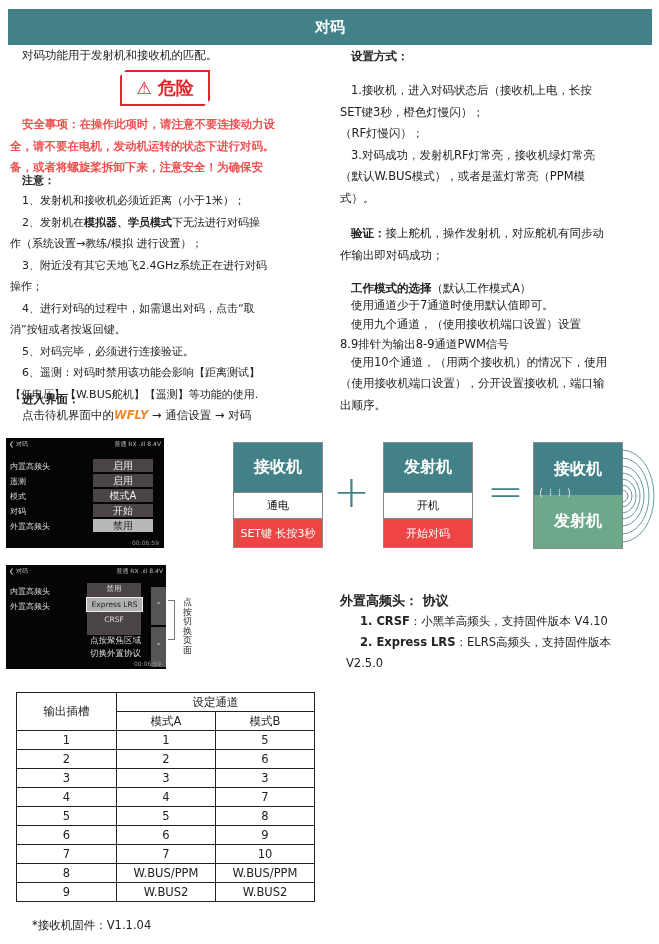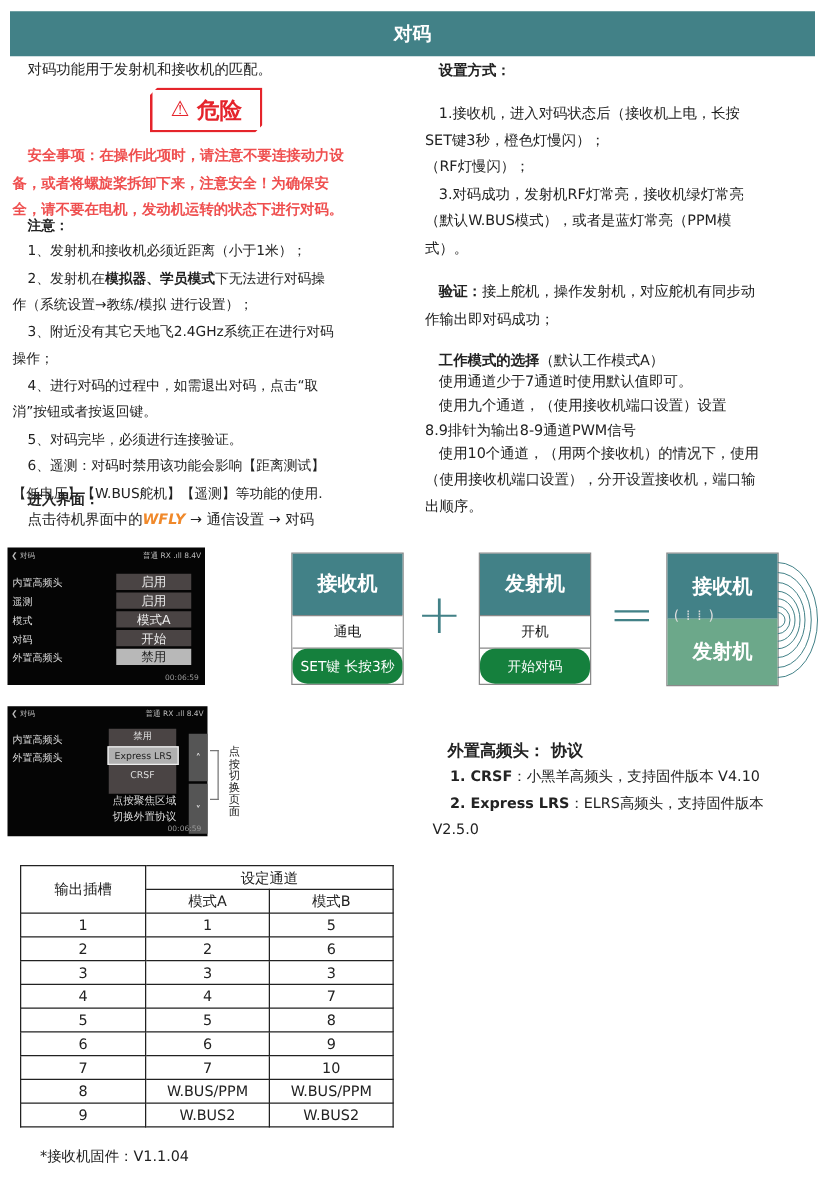--- a/index.html
+++ b/index.html
@@ -40,28 +40,28 @@
   .screen .row-val { position: absolute; left: 87px; width: 60px; height: 13px; background: #4a4444; color: #eee; font-size: 10px; display: flex; align-items: center; justify-content: center; }
   .screen .row-val.light { background: #b8b8b8; color: #222; }
   .screen .time { position: absolute; right: 5px; bottom: 2px; font-size: 6px; color: #999; }
 
   .side-btn { position: absolute; width: 15px; background: #555; color: #eee; font-size: 8px; display: flex; align-items: center; justify-content: center; }
 
   
   .box { border: 1px solid #8a8a8a; }
   .box .top { height: 49px; background: #428187; color: #fff; font-weight: bold; font-size: 16px; display: flex; align-items: center; justify-content: center; }
   .box .mid { height: 27px; background: #fff; color: #111; font-size: 11px; display: flex; align-items: center; justify-content: center; border-top: 1px solid #888; border-bottom: 1px solid #888; }
-  .box .bot { height: 28px; background: #15803d; color: #fff; font-size: 11px; display: flex; align-items: center; justify-content: center; border-radius: 12px; }
+  .box .bot { height: 28px; background: #ef4444; color: #fff; font-size: 11px; display: flex; align-items: center; justify-content: center; }
   .op { color: #428187; font-size: 44px; font-weight: 300; line-height: 1; }
 
   .combo { border: 1px solid #8a8a8a; }
   .combo .up { height: 52px; background: #428187; color: #fff; font-weight: bold; font-size: 16px; display: flex; align-items: center; justify-content: center; }
   .combo .down { height: 53px; background: #6ca88a; color: #fff; font-weight: bold; font-size: 16px; display: flex; align-items: center; justify-content: center; }
 
-  .ext-h { left: 358px; top: 592px; font-weight: bold; font-size: 13px; }
+  .ext-h { left: 340px; top: 592px; font-weight: bold; font-size: 13px; }
   .ext-list { left: 346px; top: 611px; width: 300px; font-size: 11.5px; line-height: 21px; }
   .ext-list .p { text-indent: 14px; }
   .ext-list b { font-weight: bold; }
 
   table.ch { position: absolute; left: 16px; top: 692px; width: 299px; border-collapse: collapse; font-size: 11.5px; }
   table.ch td, table.ch th { border: 1px solid #222; text-align: center; font-weight: normal; height: 19px; padding: 0; }
 
   .fw { left: 32px; top: 918px; font-size: 11.5px; }
 </style>
 </head>
@@ -73,22 +73,22 @@
 
 <div class="abs intro">对码功能用于发射机和接收机的匹配。</div>
 
 <div class="abs danger-badge">
   <span class="tri">⚠</span>
   <span>危险</span>
 </div>
 
 <div class="abs warn">
   <div class="first">安全事项：在操作此项时，请注意不要连接动力设</div>
+  <div>全，请不要在电机，发动机运转的状态下进行对码。</div>
   <div>备，或者将螺旋桨拆卸下来，注意安全！为确保安</div>
-  <div>全，请不要在电机，发动机运转的状态下进行对码。</div>
 </div>
 
 <div class="abs notes">
   <div class="h">注意：</div>
   <div class="p">1、发射机和接收机必须近距离（小于1米）；</div>
   <div class="p"><span>2、发射机在</span><b>模拟器、学员模式</b><span>下无法进行对码操</span></div>
   <div>作（系统设置→教练/模拟 进行设置）；</div>
   <div class="p">3、附近没有其它天地飞2.4GHz系统正在进行对码</div>
   <div>操作；</div>
   <div class="p">4、进行对码的过程中，如需退出对码，点击“取</div>

